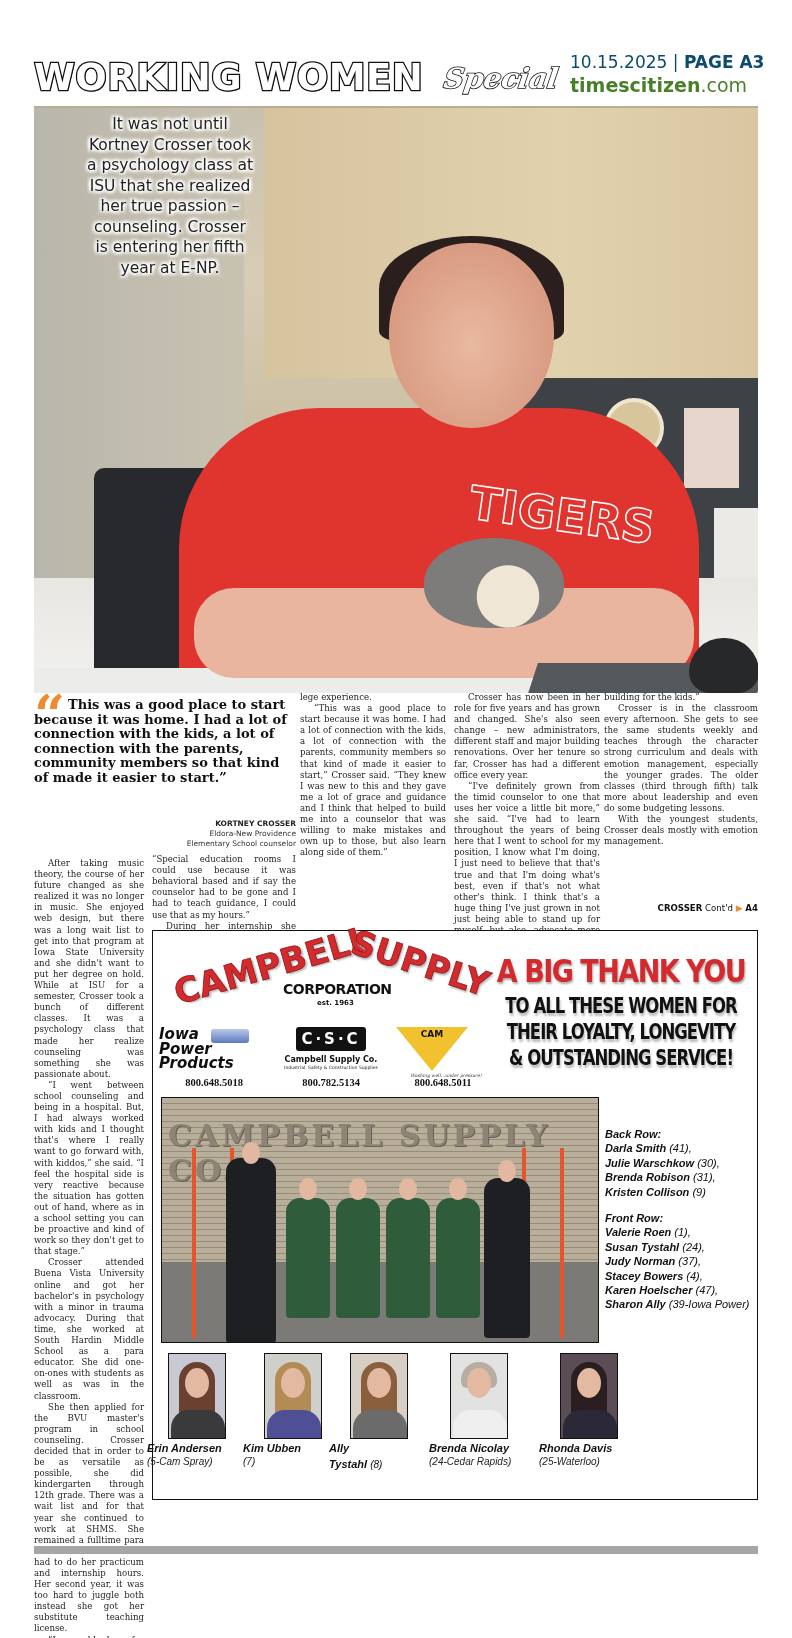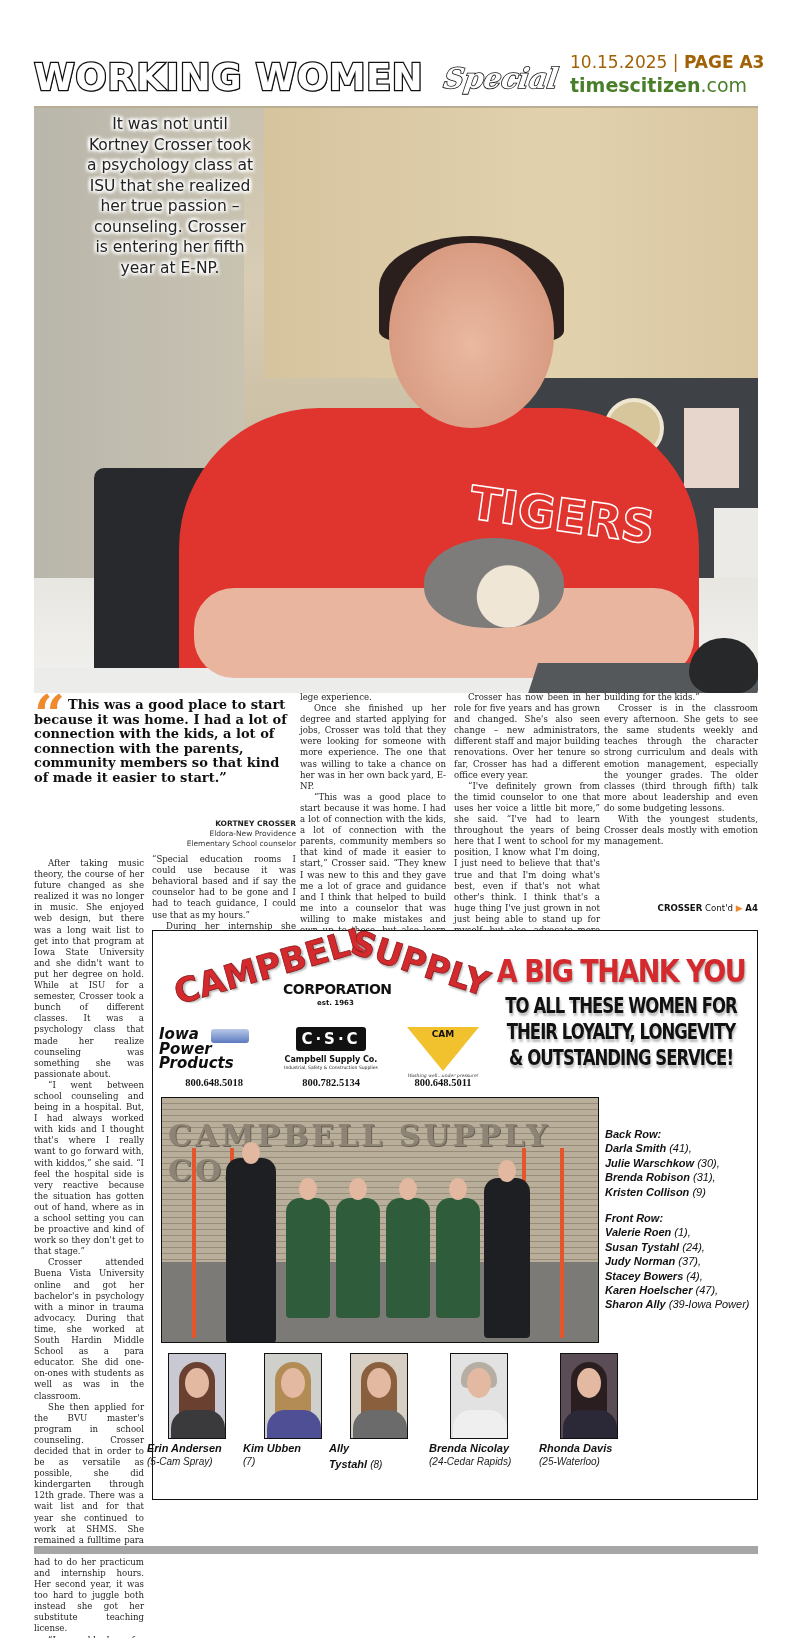--- a/index.html
+++ b/index.html
@@ -5,21 +5,21 @@
   * { box-sizing: border-box; margin: 0; padding: 0; }
   html, body { width: 792px; height: 1638px; background: #ffffff; overflow: hidden; }
   body { position: relative; font-family: "DejaVu Serif", serif; color: #1c1c1c; }
 
   
   .masthead { position: absolute; left: 34px; top: 52px; width: 724px; height: 50px; }
   .mast-title { position: absolute; left: 0; top: 4px; font-family: "DejaVu Sans", sans-serif; font-weight: 900; font-size: 37px; letter-spacing: 0.5px; color: #ffffff;
     -webkit-text-stroke: 2.5px #111; paint-order: stroke fill; text-shadow: 1px 1px 0 #111; }
   .mast-special { position: absolute; left: 410px; top: 10px; font-family: "DejaVu Serif", serif; font-style: italic; font-weight: 900; font-size: 28px; color: #fff; -webkit-text-stroke: 1.6px #111; paint-order: stroke fill; transform: skewX(-8deg); }
   .mast-right { position: absolute; right: 0; top: 0; text-align: left; width: 188px; }
-  .mast-date { font-family: "DejaVu Sans", sans-serif; font-size: 17px; color: #a16207; white-space: nowrap; }
+  .mast-date { font-family: "DejaVu Sans", sans-serif; font-size: 17px; color: #0c4a6e; white-space: nowrap; }
   .mast-date b { font-weight: 800; }
   .mast-site { font-family: "DejaVu Sans", sans-serif; font-size: 19px; color: #4a7f2a; font-weight: 800; margin-top: 2px; white-space: nowrap; }
   .mast-site span { font-weight: 400; }
   .rule-top { position: absolute; left: 34px; top: 106px; width: 724px; height: 2px; background: #b9ad94; }
 
   
   .hero { position: absolute; left: 34px; top: 108px; width: 724px; height: 585px; overflow: hidden;
     background: linear-gradient(180deg, #c9c1b0 0%, #d8cdb4 30%, #cbbfa6 55%, #e8e6e1 80%, #f2f2f0 100%); }
   .hero .wall-left { position: absolute; left: 0; top: 0; width: 210px; height: 470px; background: linear-gradient(90deg,#b9b6ab,#c8c2b1); }
   .hero .cabinet { position: absolute; left: 230px; top: 0; width: 494px; height: 270px; background: linear-gradient(90deg,#d6c49f,#e1d1ad 60%,#d9c7a2); }
@@ -67,21 +67,21 @@
   .ad-corp { position: absolute; left: 112px; top: 42px; font-family: "DejaVu Sans", sans-serif; font-weight: 900; font-size: 14px; color: #111; letter-spacing: -0.5px; }
   .ad-est { position: absolute; left: 146px; top: 60px; font-family: "DejaVu Sans", sans-serif; font-weight: 700; font-size: 7px; color: #111; }
   .ad-logo { position: absolute; top: 96px; text-align: center; }
   .ad-phone { position: absolute; top: 146px; width: 110px; text-align: center; font-family: "Liberation Serif", serif; font-weight: 700; font-size: 10.5px; color: #111; }
   .logo-iowa { left: 6px; width: 110px; font-family: "DejaVu Sans", sans-serif; font-weight: 900; font-style: italic; font-size: 15px; line-height: 14.5px; text-align: left; color: #0f0f0f; }
   .logo-iowa .cyl { position: absolute; left: 52px; top: 2px; width: 38px; height: 14px; border-radius: 3px; background: linear-gradient(180deg,#b9c9e7,#5c7ac0); }
   .logo-csc { left: 118px; width: 120px; }
   .logo-csc .gear { font-family: "DejaVu Sans", sans-serif; font-weight: 900; font-size: 15px; color: #fff; background: #111; display: inline-block; padding: 3px 5px; border-radius: 3px; letter-spacing: 3px; }
   .logo-csc .name { font-family: "DejaVu Sans", sans-serif; font-weight: 800; font-size: 8px; color: #111; margin-top: 4px; }
   .logo-csc .sub { font-family: "DejaVu Sans", sans-serif; font-size: 4.5px; color: #222; margin-top: 1px; }
-  .logo-cam { left: 240px; width: 100px; }
+  .logo-cam { left: 229px; width: 100px; text-align: right; }
   .logo-cam .tri { width: 0; height: 0; margin: 0 auto; border-left: 36px solid transparent; border-right: 36px solid transparent; border-top: 44px solid #f2c12e; position: relative; }
   .logo-cam .camtxt { position: absolute; left: 50%; top: -42px; transform: translateX(-50%); font-family: "DejaVu Sans", sans-serif; font-weight: 900; font-size: 9px; color: #111; }
   .logo-cam .slogan { font-family: "DejaVu Serif", serif; font-style: italic; font-size: 4.5px; color: #333; margin-top: 2px; }
   .ad-thanks { position: absolute; left: 340px; top: 24px; width: 256px; text-align: center; }
   .thanks-big { font-family: "DejaVu Sans", sans-serif; font-weight: 900; font-size: 27px; color: #d42a2e; letter-spacing: -1.5px; transform: scaleY(1.18); text-shadow: 1px 2px 2px #aaa; white-space: nowrap; }
   .thanks-line { font-family: "DejaVu Sans", sans-serif; font-weight: 900; font-size: 16.5px; line-height: 26px; color: #111; letter-spacing: -1px; transform: scaleY(1.25); text-shadow: 1px 2px 2px #bbb; white-space: nowrap; }
   .group-photo { position: absolute; left: 8px; top: 166px; width: 438px; height: 246px; border: 1.5px solid #111; overflow: hidden;
     background: linear-gradient(180deg, #a99d8a 0%, #b3a892 50%, #9c988f 60%, #7e7d7a 100%); }
   .group-photo .bricks { position: absolute; inset: 0 0 80px 0; background: repeating-linear-gradient(180deg, #b8ae9a 0 5px, #978c79 5px 6px); }
   .group-photo .sign { position: absolute; left: 6px; top: 20px; font-family: "DejaVu Serif", serif; font-weight: 700; font-size: 30px; color: #8d8475; letter-spacing: 3px; text-shadow: 1px 1px 0 #6a6256; }
@@ -162,21 +162,20 @@
       <div class="pq-name">KORTNEY CROSSER</div>
       <div class="pq-role">Eldora-New Providence</div>
       <div class="pq-role">Elementary School counselor</div>
     </div>
     <p class="noindent">“Special education rooms I could use because it was behavioral based and if say the counselor had to be gone and I had to teach guidance, I could use that as my hours.”</p>
     <p>During her internship she worked at Alden Elementary, Riverbend Middle School and Iowa Falls-Alden High School. Crosser loved working at the high school level and helping with preparing them for the col-</p>
   </div>
 
   <div class="col col3">
     <p class="noindent">lege experience.</p>
-    <p>Once she finished up her degree and started applying for jobs, Crosser was told that they were looking for someone with more experience. The one that was willing to take a chance on her was in her own back yard, E-NP.</p>
     <p>“This was a good place to start because it was home. I had a lot of connection with the kids, a lot of connection with the parents, community members so that kind of made it easier to start,” Crosser said. “They knew I was new to this and they gave me a lot of grace and guidance and I think that helped to build me into a counselor that was willing to make mistakes and own up to those, but also learn along side of them.”</p>
   </div>
 
   <div class="col col4">
     <p>Crosser has now been in her role for five years and has grown and changed. She's also seen change – new administrators, different staff and major building renovations. Over her tenure so far, Crosser has had a different office every year.</p>
     <p>“I've definitely grown from the timid counselor to one that uses her voice a little bit more,” she said. “I've had to learn throughout the years of being here that I went to school for my position, I know what I'm doing, I just need to believe that that's true and that I'm doing what's best, even if that's not what other's think. I think that's a huge thing I've just grown in not just being able to stand up for myself, but also, advocate more for what is needed in the</p>
   </div>
 
   <div class="col col5">
     <p class="noindent">building for the kids.”</p>

